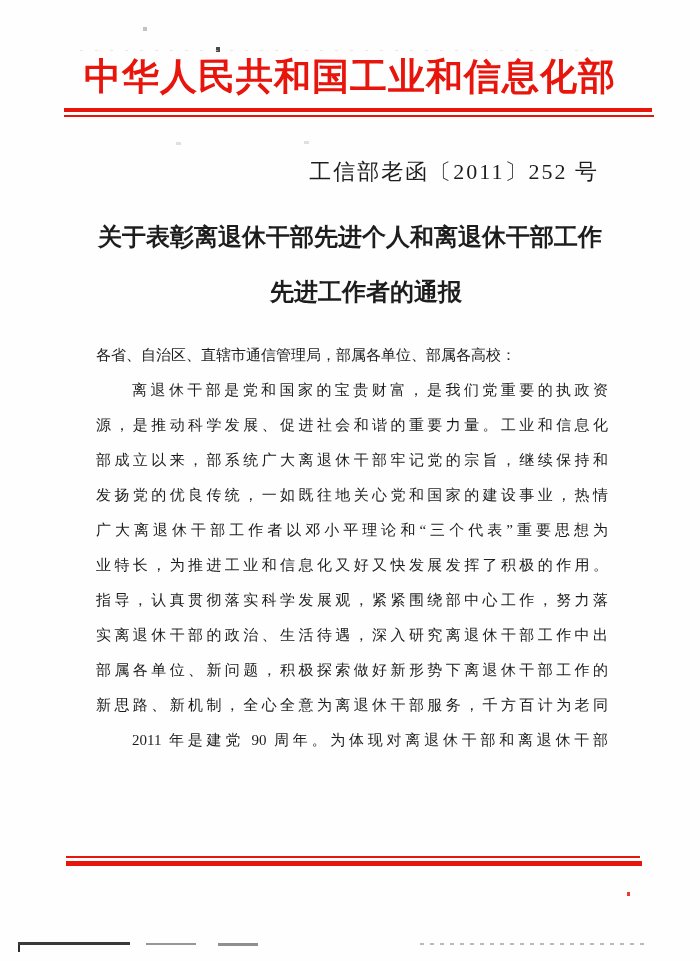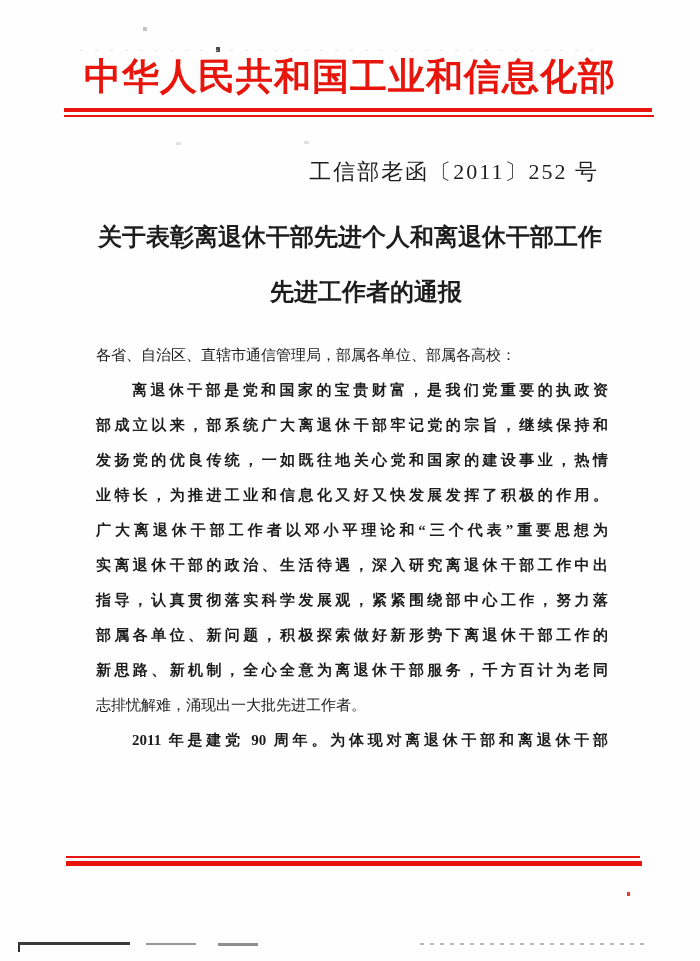--- a/index.html
+++ b/index.html
@@ -49,21 +49,21 @@
   .title-2{top:277px;padding-left:16px;}
   
   .body-text{
     position:absolute;top:338px;left:96px;width:512px;
     font-size:15px;
   }
   .bline{
     height:35px;line-height:35px;
     text-align:justify;
   }
-  .bline.fill{text-align-last:justify;font-weight:bold;}
+  .bline.fill{text-align-last:justify;}
   .bline.indent{text-indent:36px;}
   
   .artifact{position:absolute;}
   .speck-a{top:27px;left:143px;width:4px;height:4px;background:#c2c2c2;}
   .speck-b{top:47px;left:216px;width:4px;height:5px;background:#4a4a4a;}
   .speck-c{top:142px;left:176px;width:5px;height:3px;background:#e0e0e0;}
   .speck-d{top:141px;left:304px;width:5px;height:3px;background:#e0e0e0;}
   .dotrow-top{
     top:50px;left:80px;width:520px;height:1px;opacity:.55;
     background:repeating-linear-gradient(90deg,#d5d5d5 0 3px,transparent 3px 15px);
@@ -88,29 +88,29 @@
   <div class="rule rule-top-thin"></div>
 
   <div class="doc-number">工信部老函〔2011〕252 号</div>
 
   <div class="doc-title title-1">关于表彰离退休干部先进个人和离退休干部工作</div>
   <div class="doc-title title-2">先进工作者的通报</div>
 
   <div class="body-text">
     <div class="bline">各省、自治区、直辖市通信管理局，部属各单位、部属各高校：</div>
     <div class="bline fill indent">离退休干部是党和国家的宝贵财富，是我们党重要的执政资</div>
+    <div class="bline fill">源，是推动科学发展、促进社会和谐的重要力量。工业和信息化</div>
     <div class="bline fill">部成立以来，部系统广大离退休干部牢记党的宗旨，继续保持和</div>
     <div class="bline fill">发扬党的优良传统，一如既往地关心党和国家的建设事业，热情</div>
+    <div class="bline fill">广大离退休干部工作者以邓小平理论和“三个代表”重要思想为</div>
     <div class="bline fill">业特长，为推进工业和信息化又好又快发展发挥了积极的作用。</div>
-    <div class="bline fill">广大离退休干部工作者以邓小平理论和“三个代表”重要思想为</div>
+    <div class="bline fill">指导，认真贯彻落实科学发展观，紧紧围绕部中心工作，努力落</div>
     <div class="bline fill">实离退休干部的政治、生活待遇，深入研究离退休干部工作中出</div>
-    <div class="bline fill">指导，认真贯彻落实科学发展观，紧紧围绕部中心工作，努力落</div>
     <div class="bline fill">部属各单位、新问题，积极探索做好新形势下离退休干部工作的</div>
     <div class="bline fill">新思路、新机制，全心全意为离退休干部服务，千方百计为老同</div>
-    <div class="bline">志排忧解难，涌现出一大批先进工作者。</div>
     <div class="bline fill indent">2011 年是建党 90 周年。为体现对离退休干部和离退休干部</div>
   </div>
 
   <div class="rule rule-bot-thin"></div>
   <div class="rule rule-bot-thick"></div>
 
   <div class="artifact speck-a"></div>
   <div class="artifact speck-b"></div>
   <div class="artifact speck-c"></div>
   <div class="artifact speck-d"></div>

